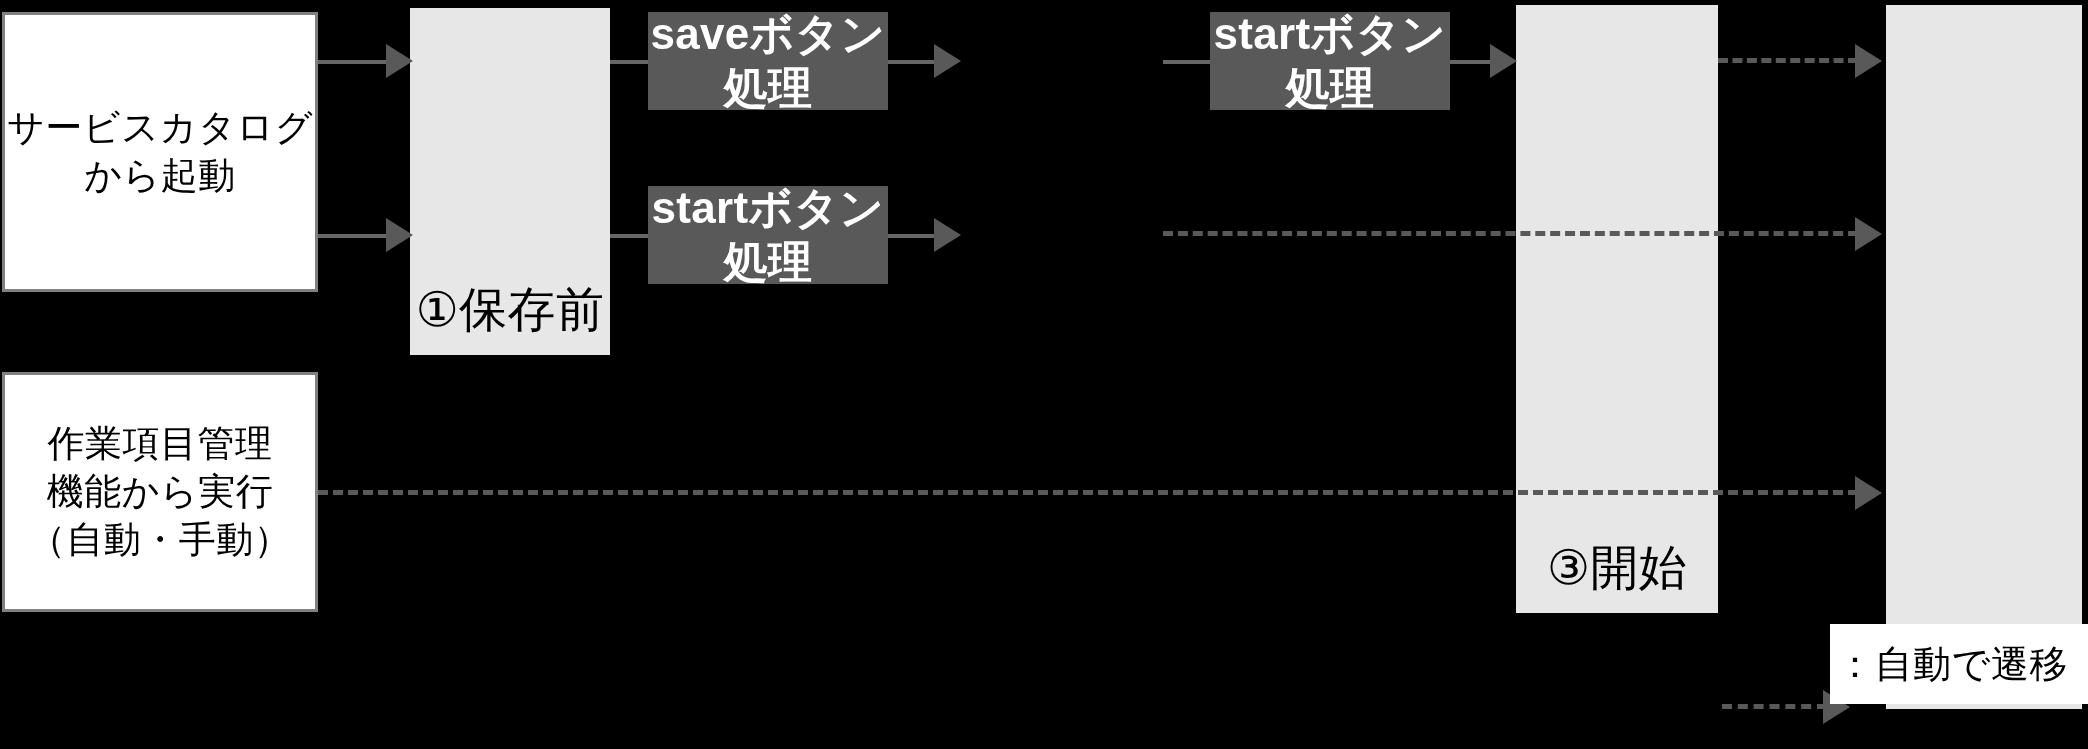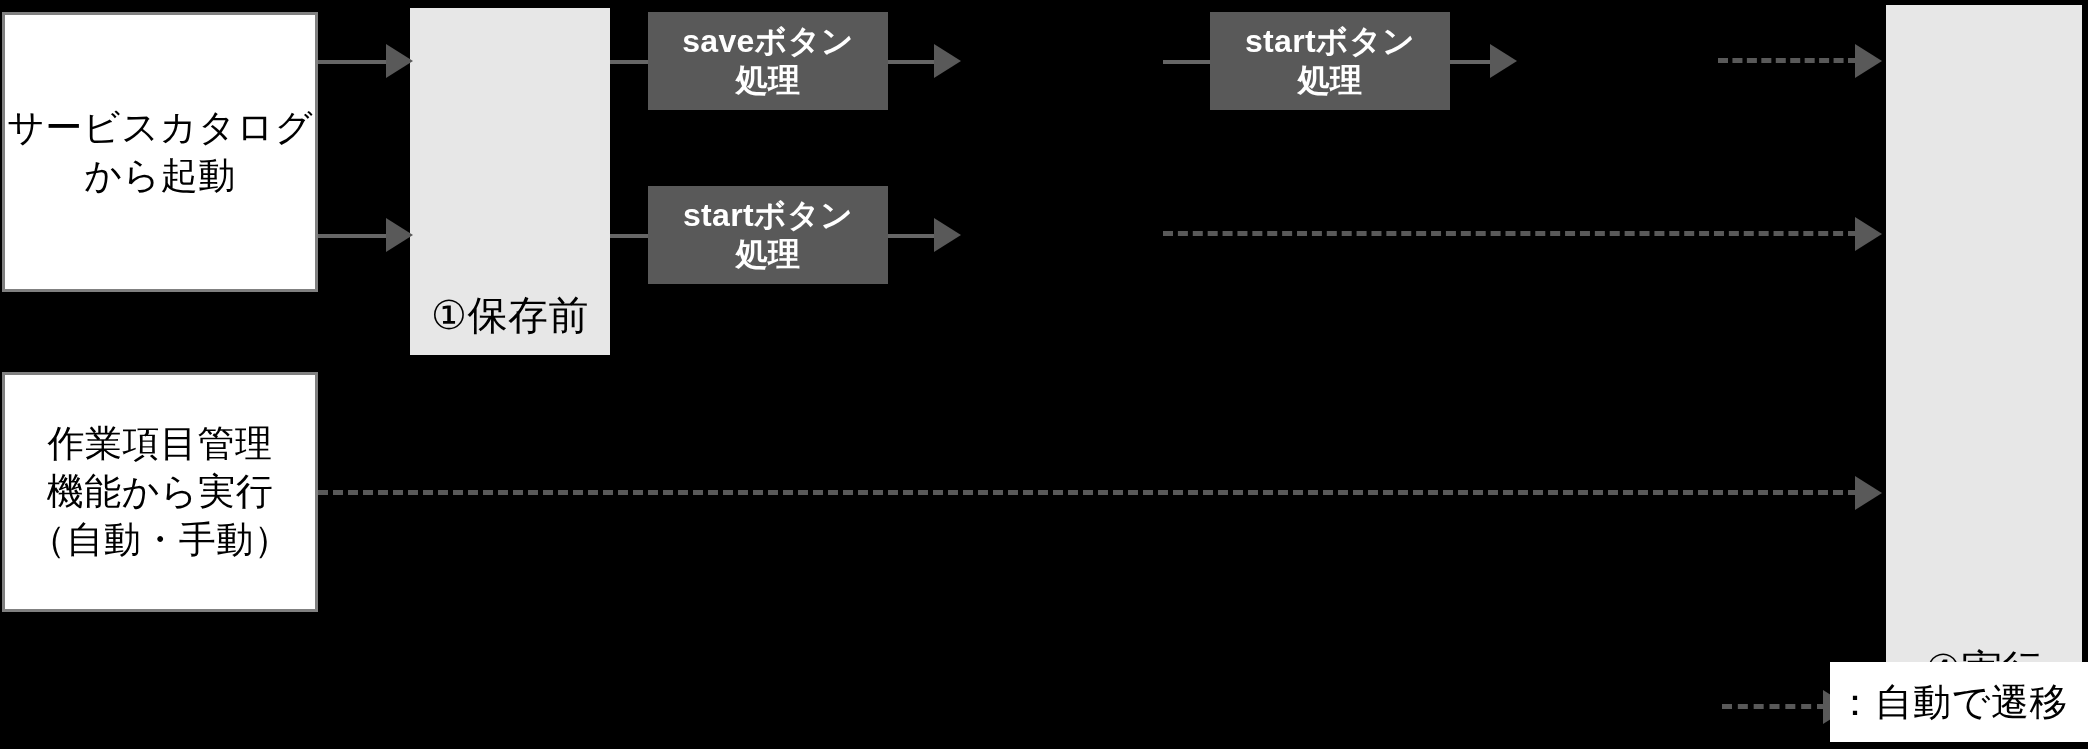--- a/index.html
+++ b/index.html
@@ -37,32 +37,32 @@
     letter-spacing: 0.5px;
     white-space: pre-line;
   }
 
   
   .state-box {
     background: #e7e7e7;
     color: #000000;
     align-items: flex-end;
     justify-content: center;
-    font-size: 40px;
+    font-size: 48px;
     line-height: 1.1;
     padding-bottom: 18px;
     letter-spacing: 0.5px;
   }
 
   
   .proc-box {
     background: #595959;
     color: #ffffff;
     font-weight: bold;
-    font-size: 32px;
+    font-size: 44px;
     line-height: 1.22;
     white-space: pre-line;
     letter-spacing: 0.3px;
   }
 
   
   .conn {
     position: absolute;
     height: 0;
     border-top: 4px solid #666666;
@@ -113,20 +113,23 @@
     <span>作業項目管理
 機能から実行
 （自動・手動）</span>
   </div>
 
   <div class="box state-box" style="left:410px; top:8px; width:200px; height:347px;">
     <span>①保存前</span>
   </div>
 
 
+  <div class="box state-box" style="left:1516px; top:5px; width:202px; height:608px;">
+    <span>③開始</span>
+  </div>
 
   <div class="box state-box" style="left:1886px; top:5px; width:196px; height:704px;">
     <span>④実行</span>
   </div>
 
   <div class="conn" style="left:318px; top:60px; width:70px;"></div>
   <div class="arrow-head" style="left:386px; top:44px;"></div>
 
   <div class="conn" style="left:318px; top:234px; width:70px;"></div>
   <div class="arrow-head" style="left:386px; top:218px;"></div>
@@ -166,17 +169,17 @@
   </div>
 
   <div class="box proc-box" style="left:1210px; top:12px; width:240px; height:98px;">
     <span>startボタン
 処理</span>
   </div>
 
   <div class="legend-dash" style="left:1722px; top:704px; width:105px;"></div>
   <div class="arrow-head" style="left:1823px; top:690px;"></div>
 
-  <div id="legend-panel" style="left:1830px; top:662px; width:258px; height:80px;">
+  <div id="legend-panel" style="left:1830px; top:624px; width:258px; height:80px;">
     <span id="legend-text">：自動で遷移</span>
   </div>
 
 </div>
 
 </body></html>

